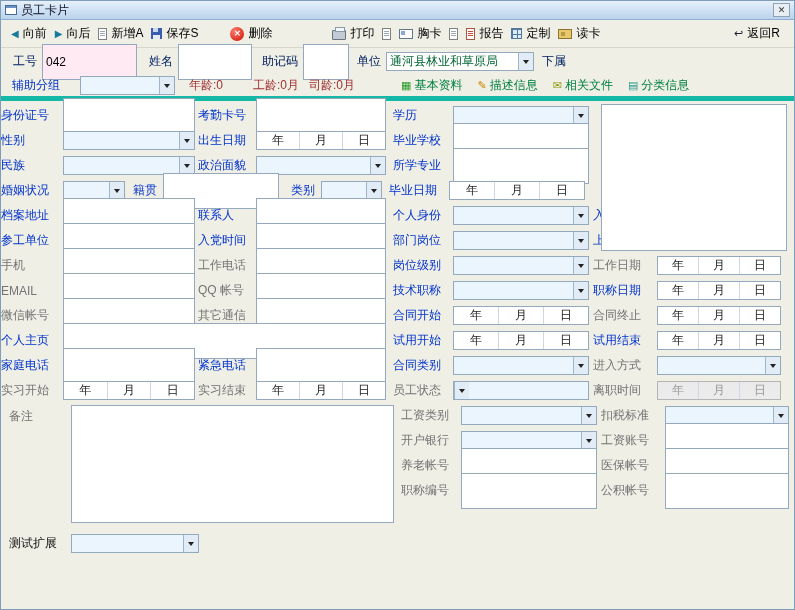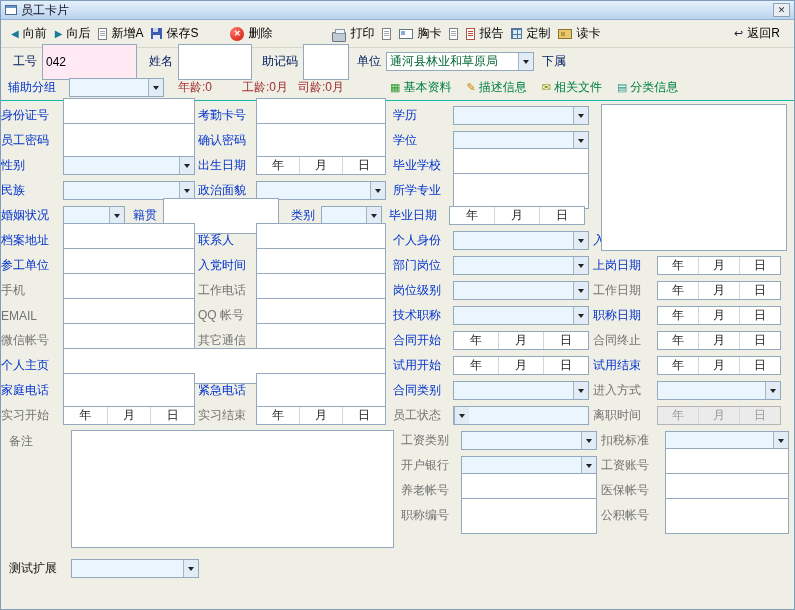--- a/index.html
+++ b/index.html
@@ -30,21 +30,21 @@
   .i-card::before { content:""; position:absolute; left:1px; top:1px; width:4px; height:4px; background:#88a8d8; }
   .i-report { width:9px; height:12px; background:#fff; border:1px solid #aa5544; position:relative; }
   .i-report::before { content:""; position:absolute; left:1px; top:2px; width:5px; height:1px; background:#cc4433; box-shadow:0 2px 0 #cc4433, 0 4px 0 #cc4433; }
   .i-grid { width:11px; height:11px; border:1px solid #557799; background-color:#d8ecf8; background-image:linear-gradient(to right, #557799 1px, transparent 1px), linear-gradient(to bottom, #557799 1px, transparent 1px); background-size:5px 5px; }
   .i-readcard { width:14px; height:10px; background:#e8c86a; border:1px solid #8a7430; position:relative; }
   .i-readcard::before { content:""; position:absolute; left:2px; top:2px; width:4px; height:4px; background:#b89a40; }
   .g-ret { color:#223; font-size:11px; }
 
   
   .header1 { height:27px; display:flex; align-items:center; padding-left:12px; }
-  .header2 { height:26px; display:flex; align-items:center; padding-left:0; border-bottom:1px solid #14b8a6;text-align:center; }
+  .header2 { height:26px; display:flex; align-items:center; padding-left:11px; border-bottom:5px solid #14b8a6; }
   .hlbl { color:#002060; white-space:nowrap; }
   .inp { height:36px; border:1px solid #94a8be; background:#fff; font:12px "Liberation Sans", sans-serif; padding:0 3px; outline:none; }
   .empno { width:95px; margin-left:5px; background:#ffe9f3; }
   .w-name { width:74px; margin-left:5px; }
   .w-mn { width:46px; margin-left:5px; }
   .combo { display:flex; align-items:stretch; height:19px; border:1px solid #94a8be; background:#fff; }
   .combo.tint { background:#eaf5fd; }
   .combo.dis { background:#ebebeb; border-color:#b5b5b5; }
   .cv { flex:1; padding:1px 3px; line-height:15px; white-space:nowrap; overflow:hidden; }
   .green { color:#006633; }
@@ -118,21 +118,21 @@
         <span>新增A</span>
       </div>
     <div class="tbtn">
         <span class="tico i-floppy"></span>
         <span>保存S</span>
       </div>
     <div class="tbtn" style="margin-left:24px;">
         <span class="tico i-del">✕</span>
         <span>删除</span>
       </div>
-    <div class="tbtn" style="margin-left:52px;align-items:flex-end;">
+    <div class="tbtn" style="margin-left:52px;">
         <span class="tico i-print"></span>
         <span>打印</span>
       </div>
     <div class="tbtn">
         <span class="tico i-paper"></span>
       </div>
     <div class="tbtn">
         <span class="tico i-card"></span>
         <span>胸卡</span>
       </div>
@@ -209,31 +209,20 @@
       <input class="inp fa" style="">
       <span class="lbl blue lb">考勤卡号</span>
       <input class="inp fb" style="">
       <span class="lbl blue lc">学历</span>
       <div class="combo tint fc">
           <span class="cv"></span>
           <span class="arr"></span>
         </div>
     </div>
 
-    <div class="row">
-      <span class="lbl blue la">员工密码</span>
-      <input class="inp fa" style="">
-      <span class="lbl blue lb">确认密码</span>
-      <input class="inp fb" style="">
-      <span class="lbl blue lc">学位</span>
-      <div class="combo tint fc">
-          <span class="cv"></span>
-          <span class="arr"></span>
-        </div>
-    </div>
 
     <div class="row">
       <span class="lbl blue la">性别</span>
       <div class="combo tint fa">
           <span class="cv"></span>
           <span class="arr"></span>
         </div>
       <span class="lbl blue lb">出生日期</span>
       <div class="date fb">
           <span class="dseg">年</span>

